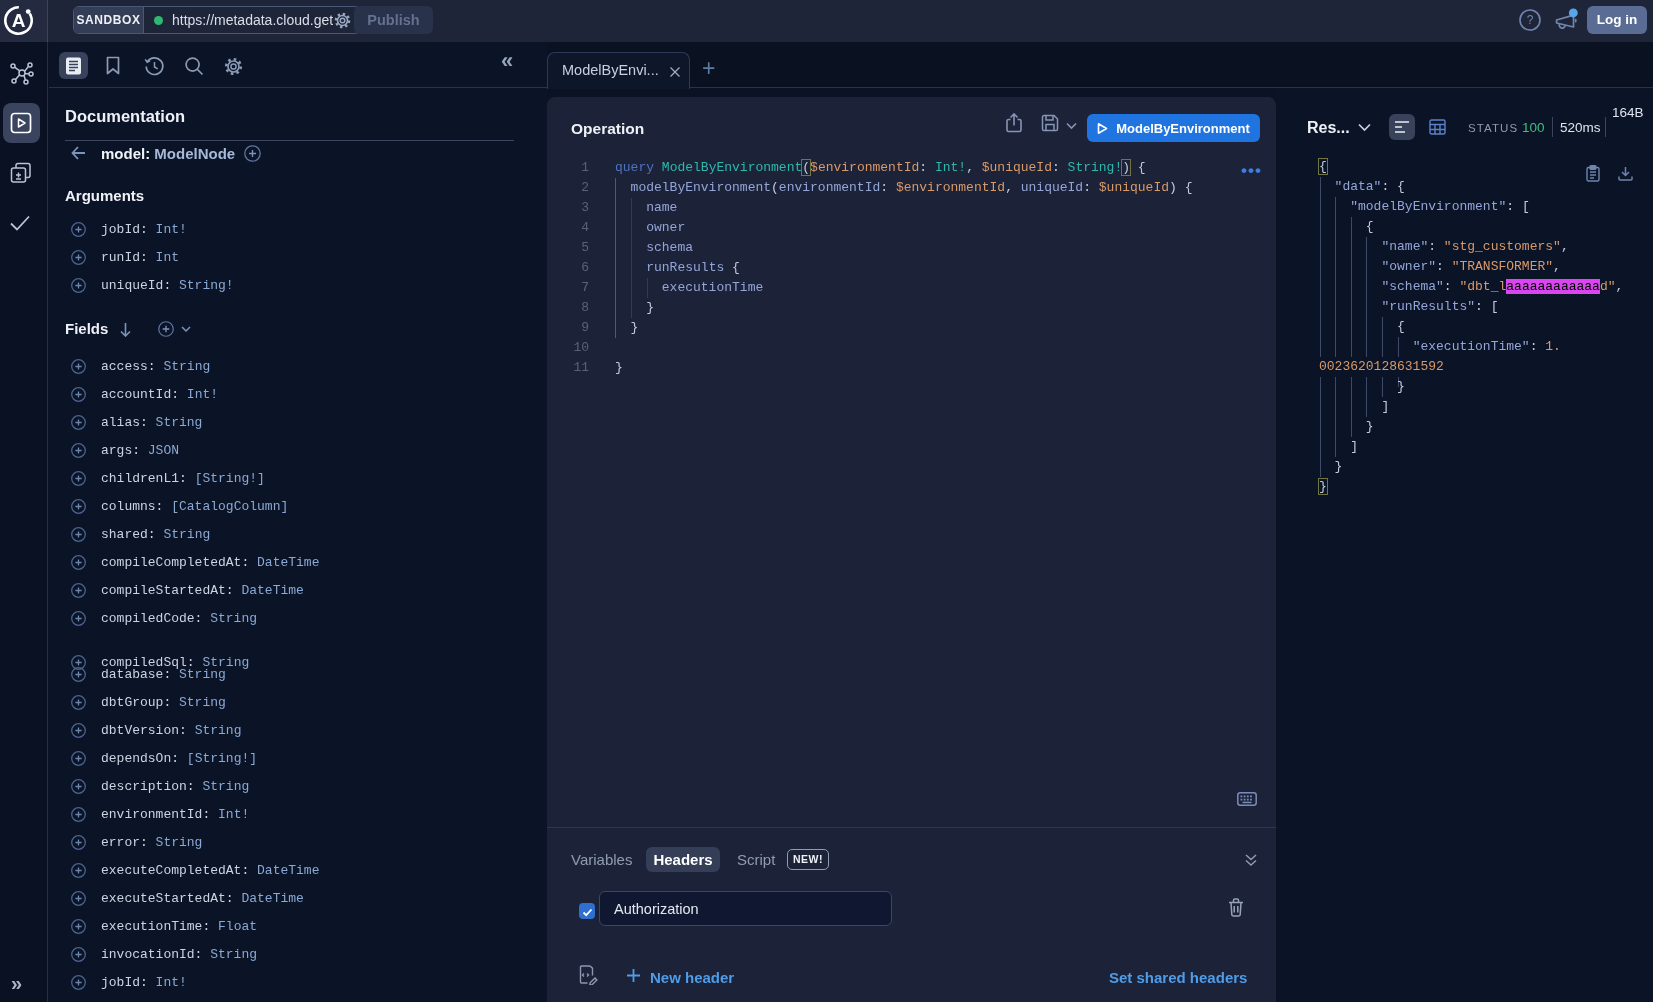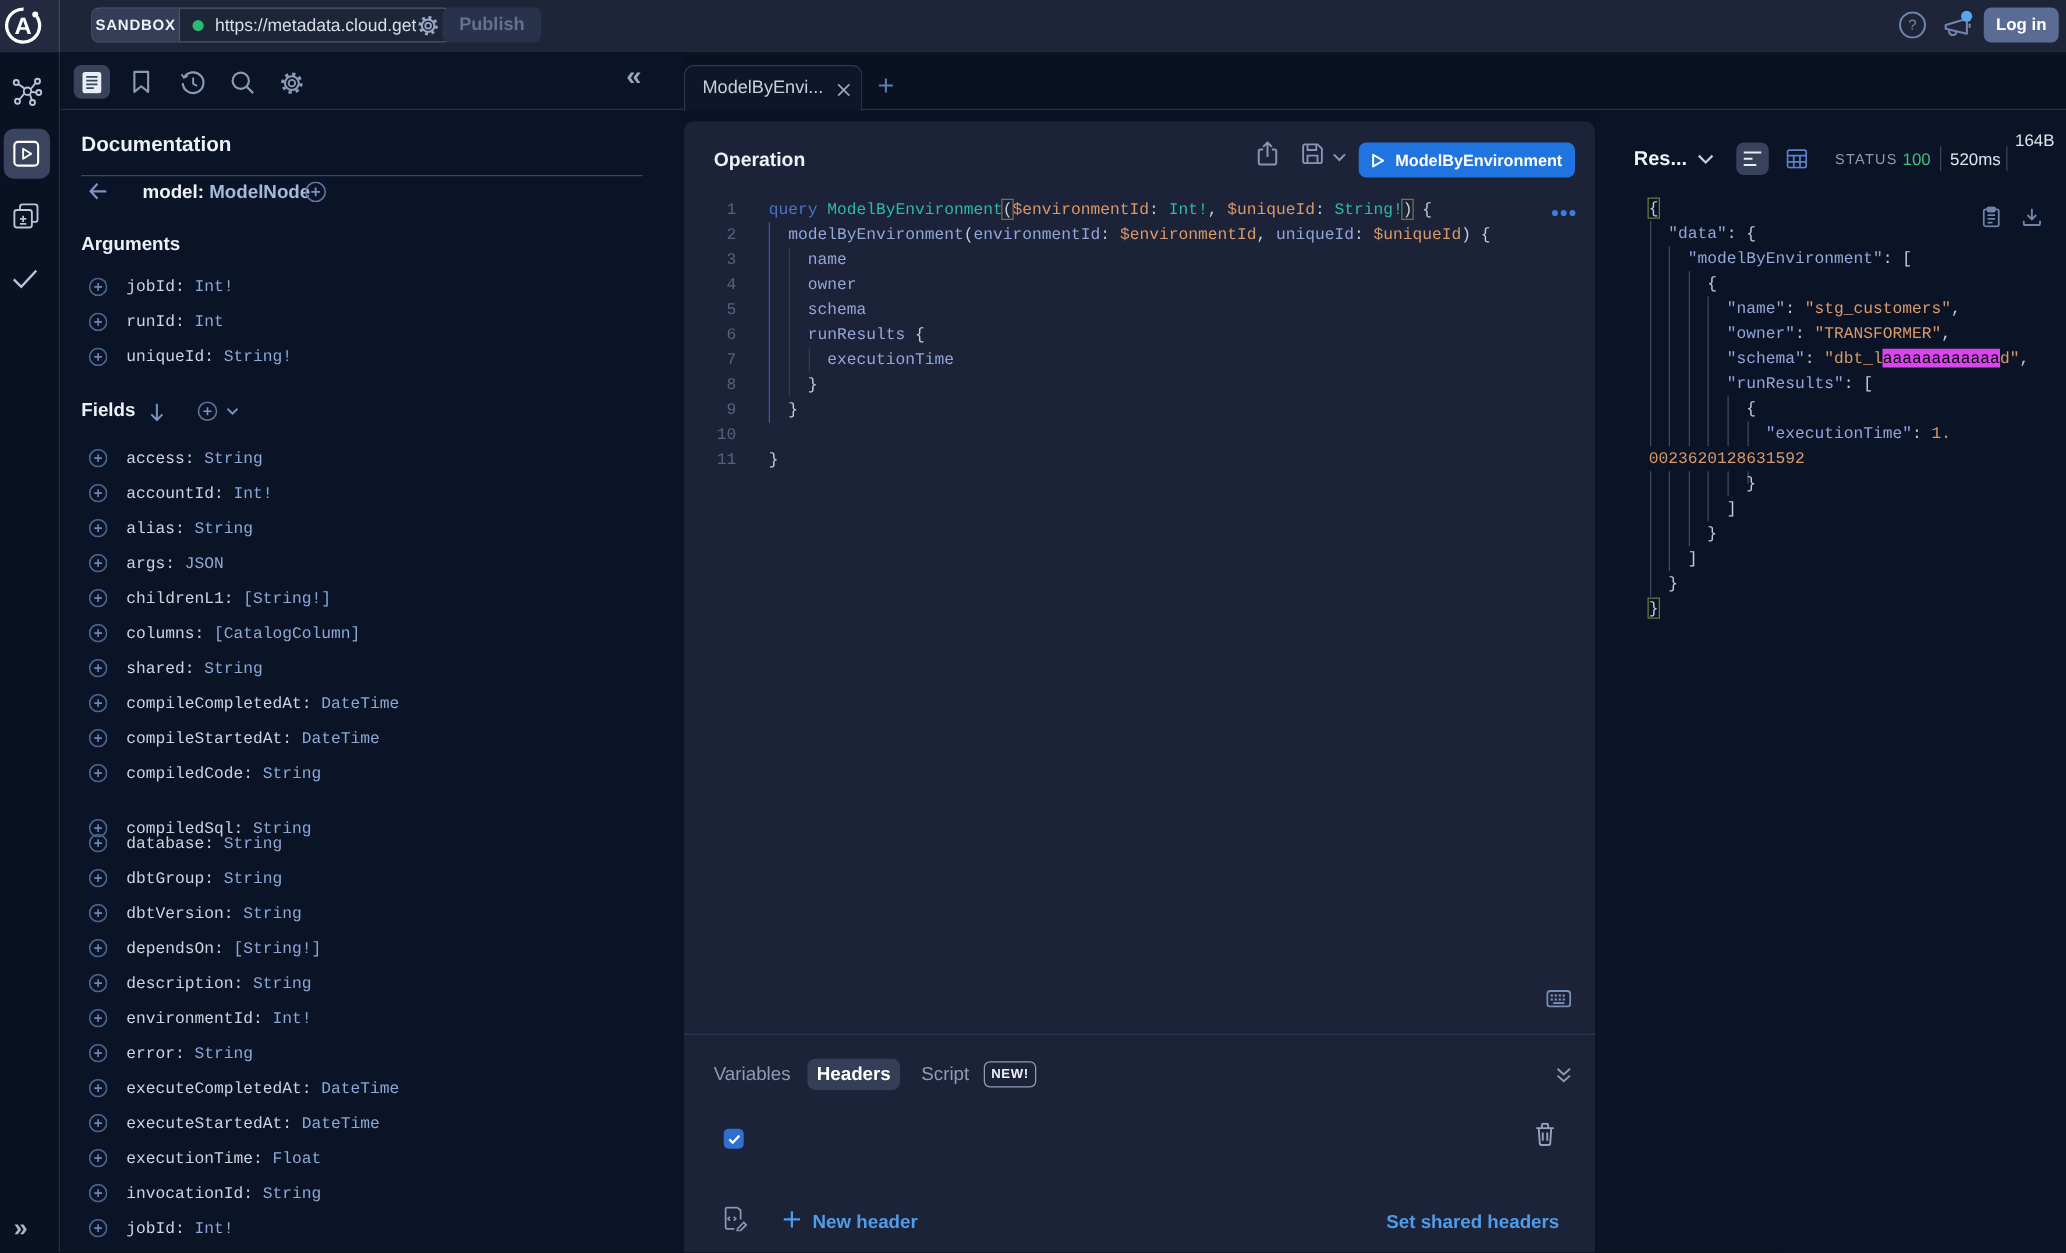--- a/index.html
+++ b/index.html
@@ -174,21 +174,21 @@
         <circle cx="10.5" cy="10.5" r="2.6" stroke-width="1.5"></circle>
       </g>
     </svg>
   <div class="abs" style="left:452px;top:6px;color:#97a5bd;font-size:22px;font-weight:bold">«</div>
 </div>
 <div class="abs" style="left:65px;top:107px;color:#eef1f6;font-size:16.5px;font-weight:bold">Documentation</div>
 <div class="abs" style="left:65px;top:140px;width:449px;height:1px;background:#3b475f"></div>
 <svg class="abs" style="left:71px;top:146px" width="15" height="14" viewBox="0 0 15 14">
     <path d="M7 1 1.5 7 7 13M2 7h12" fill="none" stroke="#7c94bc" stroke-width="1.8"></path>
   </svg>
-<div class="abs" style="left:114px;top:145px;font-size:15px;font-weight:bold"><span style="color:#f0f3f7">model:</span> <span style="color:#a7b9d8">ModelNode</span></div>
+<div class="abs" style="left:101px;top:145px;font-size:15px;font-weight:bold"><span style="color:#f0f3f7">model:</span> <span style="color:#a7b9d8">ModelNode</span></div>
 <svg class="abs" style="left:244px;top:145px" width="17" height="17" viewBox="0 0 17 17">
     <circle cx="8.5" cy="8.5" r="7.7" fill="none" stroke="#5d76a2" stroke-width="1.3"></circle>
     <path d="M8.5 5v7M5 8.5h7" stroke="#7c94bc" stroke-width="1.4"></path>
   </svg>
 <div class="abs secHead" style="left:65px;top:187px">Arguments</div>
 <div id="arglist">
     <div class="fieldrow" style="top:215px"><svg class="circplus" width="15" height="15" viewBox="0 0 15 15">
         <circle cx="7.5" cy="7.5" r="6.8" fill="none" stroke="#4a6490" stroke-width="1.3"></circle>
         <path d="M7.5 4.4v6.2M4.4 7.5h6.2" stroke="#6d87ae" stroke-width="1.3"></path>
       </svg><span class="nm">jobId: </span><span class="ty">Int!</span></div>
@@ -389,20 +389,21 @@
   <div class="vhtab" style="left:190px">Script</div>
   <div class="abs" id="newbadge">NEW!</div>
   <svg class="abs" style="left:697px;top:757px" width="14" height="13" viewBox="0 0 14 13">
       <g fill="none" stroke="#8f9cb2" stroke-width="1.5">
         <path d="M2 1l5 4.5L12 1M2 6.5L7 11l5-4.5"></path>
       </g>
     </svg>
   <div class="abs" id="checkbox"><svg width="11" height="9" viewBox="0 0 11 9" style="margin-top:3px">
         <path d="M1.5 4.5l2.7 2.7L9.5 1.5" fill="none" stroke="#fff" stroke-width="1.8"></path>
       </svg></div>
+  <div class="hinput" style="left:52px;width:293px;padding-left:14px;color:#e4e9f0">Authorization</div>
   <svg class="abs" style="left:681px;top:801px" width="16" height="19" viewBox="0 0 16 19">
       <g fill="none" stroke="#97a3b8" stroke-width="1.5">
         <path d="M1 4.5h14M5.5 4.5V2.2A1.2 1.2 0 0 1 6.7 1h2.6a1.2 1.2 0 0 1 1.2 1.2v2.3M3 4.5l.8 12.1a1.4 1.4 0 0 0 1.4 1.4h5.6a1.4 1.4 0 0 0 1.4-1.4L13 4.5"></path>
         <path d="M6.2 8v6.5M9.8 8v6.5"></path>
       </g>
     </svg>
   <div class="abs" style="left:32px;top:868px"><svg width="19" height="20" viewBox="0 0 19 20">
         <g fill="none" stroke="#8b98b0" stroke-width="1.4">
           <path d="M13.5 10.5V3.2L10.8 1H2.5a1 1 0 0 0-1 1v15a1 1 0 0 0 1 1h6"></path>
           <path d="M5 8.5 3.4 10l1.6 1.5M8 8.5 9.6 10 8 11.5" stroke-width="1.3"></path>

